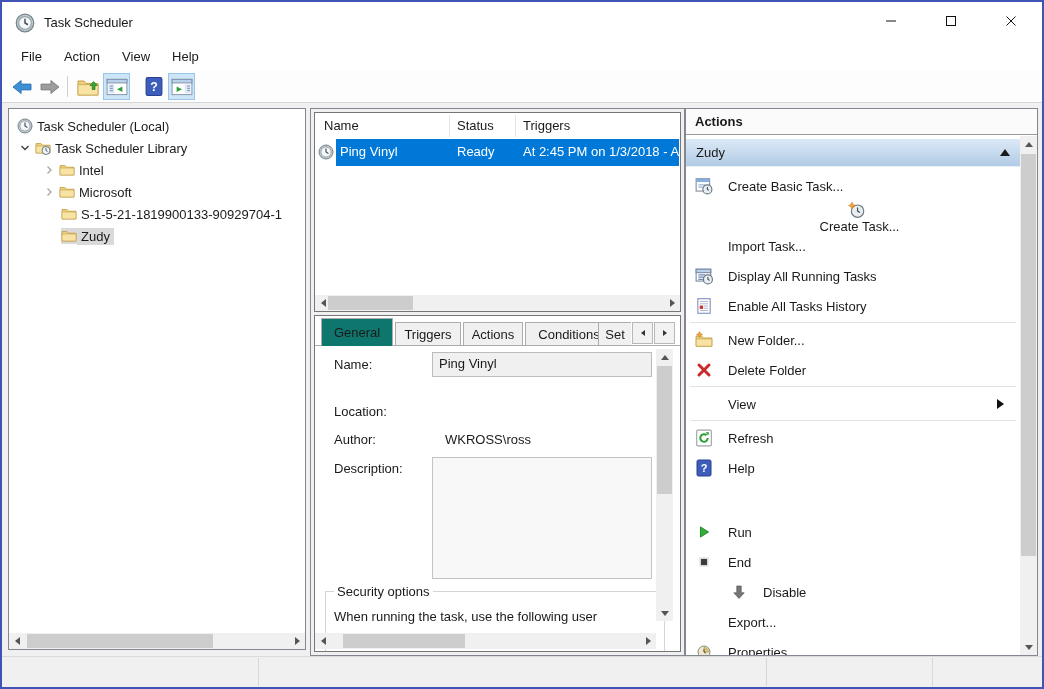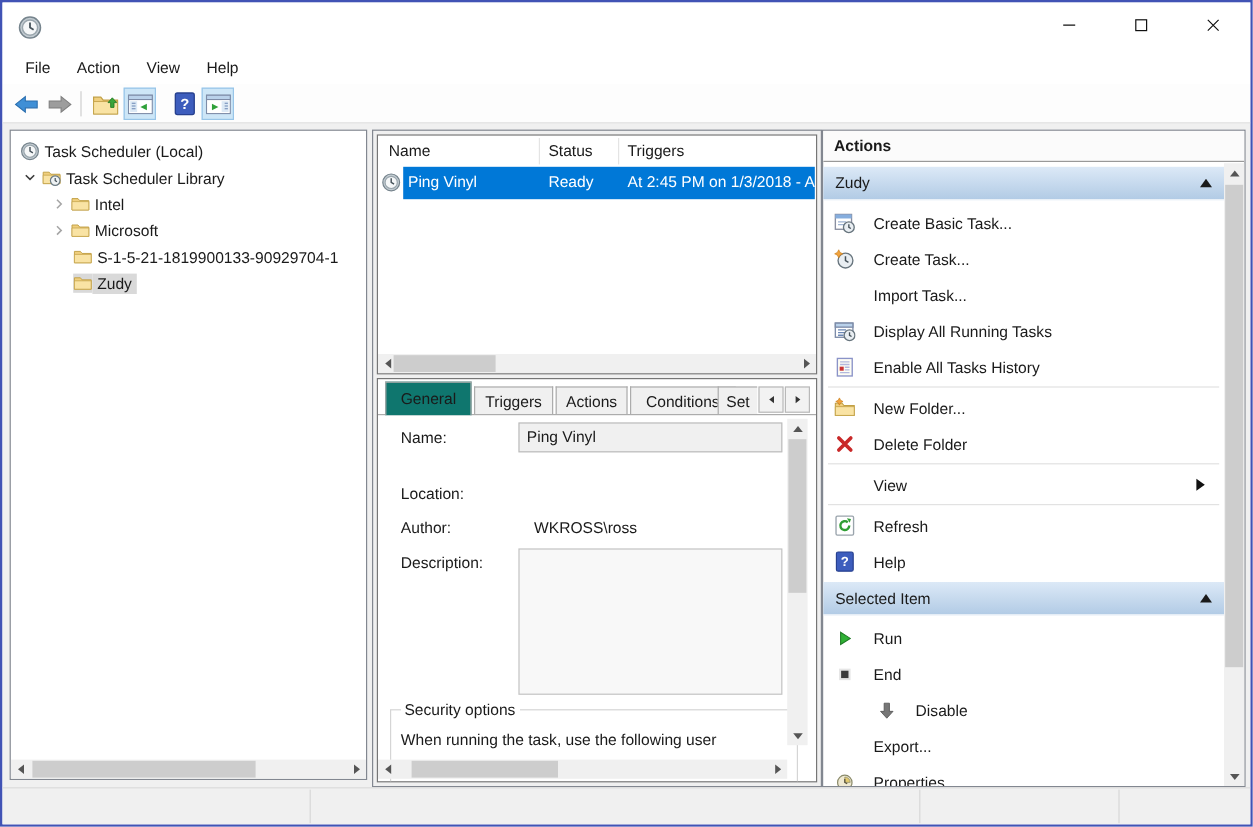--- a/index.html
+++ b/index.html
@@ -74,20 +74,21 @@
 <div id="window">
 
   <div class="abs titlebar">
     <span class="abs" style="left:13px;top:11px;">
       <svg width="20" height="20" viewBox="0 0 16 16">
           <circle cx="8" cy="8" r="7" fill="#c3ccd2" stroke="#76848d"></circle>
           <circle cx="8" cy="8" r="5.1" fill="#f5f7f8" stroke="#9aa6ad"></circle>
           <path d="M8 4.6V8l2.4 1.4" stroke="#46525a" stroke-width="1.2" fill="none"></path>
         </svg>
     </span>
+    <span class="abs title-text">Task Scheduler</span>
     <div class="abs winbtn" style="left:866px;">
       <svg width="12" height="12" viewBox="0 0 12 12">
           <path d="M1 6h10" stroke="#111" stroke-width="1"></path>
         </svg>
     </div>
     <div class="abs winbtn" style="left:926px;">
       <svg width="12" height="12" viewBox="0 0 12 12">
           <rect x="1.5" y="1.5" width="9" height="9" fill="none" stroke="#111"></rect>
         </svg>
     </div>
@@ -338,21 +339,21 @@
         <svg width="18" height="18" viewBox="0 0 16 16">
             <rect x="1" y="1.5" width="12" height="11" fill="#fff" stroke="#8a8fa0"></rect>
             <rect x="1" y="1.5" width="12" height="3" fill="#86aede"></rect>
             <path d="M3 7h6M3 9h6" stroke="#9fb4d2" stroke-width="1"></path>
             <circle cx="11" cy="11" r="4" fill="#e9eef2" stroke="#68757e"></circle>
             <path d="M11 8.8v2.2l1.5.9" stroke="#46525a" stroke-width="1" fill="none"></path>
           </svg>
       </span>
       <span class="ai-label">Create Basic Task...</span>
     </div>
-    <div class="abs act-item" style="top:92px;">
+    <div class="abs act-item" style="top:92px;flex-direction:column;">
       <span class="ai-ic">
         <svg width="18" height="18" viewBox="0 0 16 16">
             <circle cx="8.5" cy="9" r="5.5" fill="#e9eef2" stroke="#68757e"></circle>
             <path d="M8.5 5.8V9l2.2 1.3" stroke="#46525a" stroke-width="1.1" fill="none"></path>
             <path d="M3.5 1l1 2 2 1-2 1-1 2-1-2-2-1 2-1z" fill="#f2a33c" stroke="#c97f1d" stroke-width=".5"></path>
           </svg>
       </span>
       <span class="ai-label">Create Task...</span>
     </div>
     <div class="abs act-item" style="top:122px;">
@@ -421,24 +422,20 @@
     <div class="abs act-item" style="top:344px;">
       <span class="ai-ic">
         <svg width="16" height="18" viewBox="0 0 16 18">
             <rect x="1" y="1" width="14" height="16" rx="1.5" fill="#3d5dbd" stroke="#27408f"></rect>
             <text x="8" y="13" font-size="11" font-weight="bold" fill="#fff" text-anchor="middle" font-family="Liberation Sans, sans-serif">?</text>
           </svg>
       </span>
       <span class="ai-label">Help</span>
     </div>
 
-    <div class="abs grp-hdr" style="top:376px;">
-      <span>Selected Item</span>
-      <span class="grp-collapse"></span>
-    </div>
 
     <div class="abs act-item" style="top:408px;">
       <span class="ai-ic">
         <svg width="14" height="14" viewBox="0 0 16 16">
             <path d="M4 2.2v11.6l9.2-5.8z" fill="#2fb135" stroke="#1e7a24"></path>
           </svg>
       </span>
       <span class="ai-label">Run</span>
     </div>
     <div class="abs act-item" style="top:438px;">

